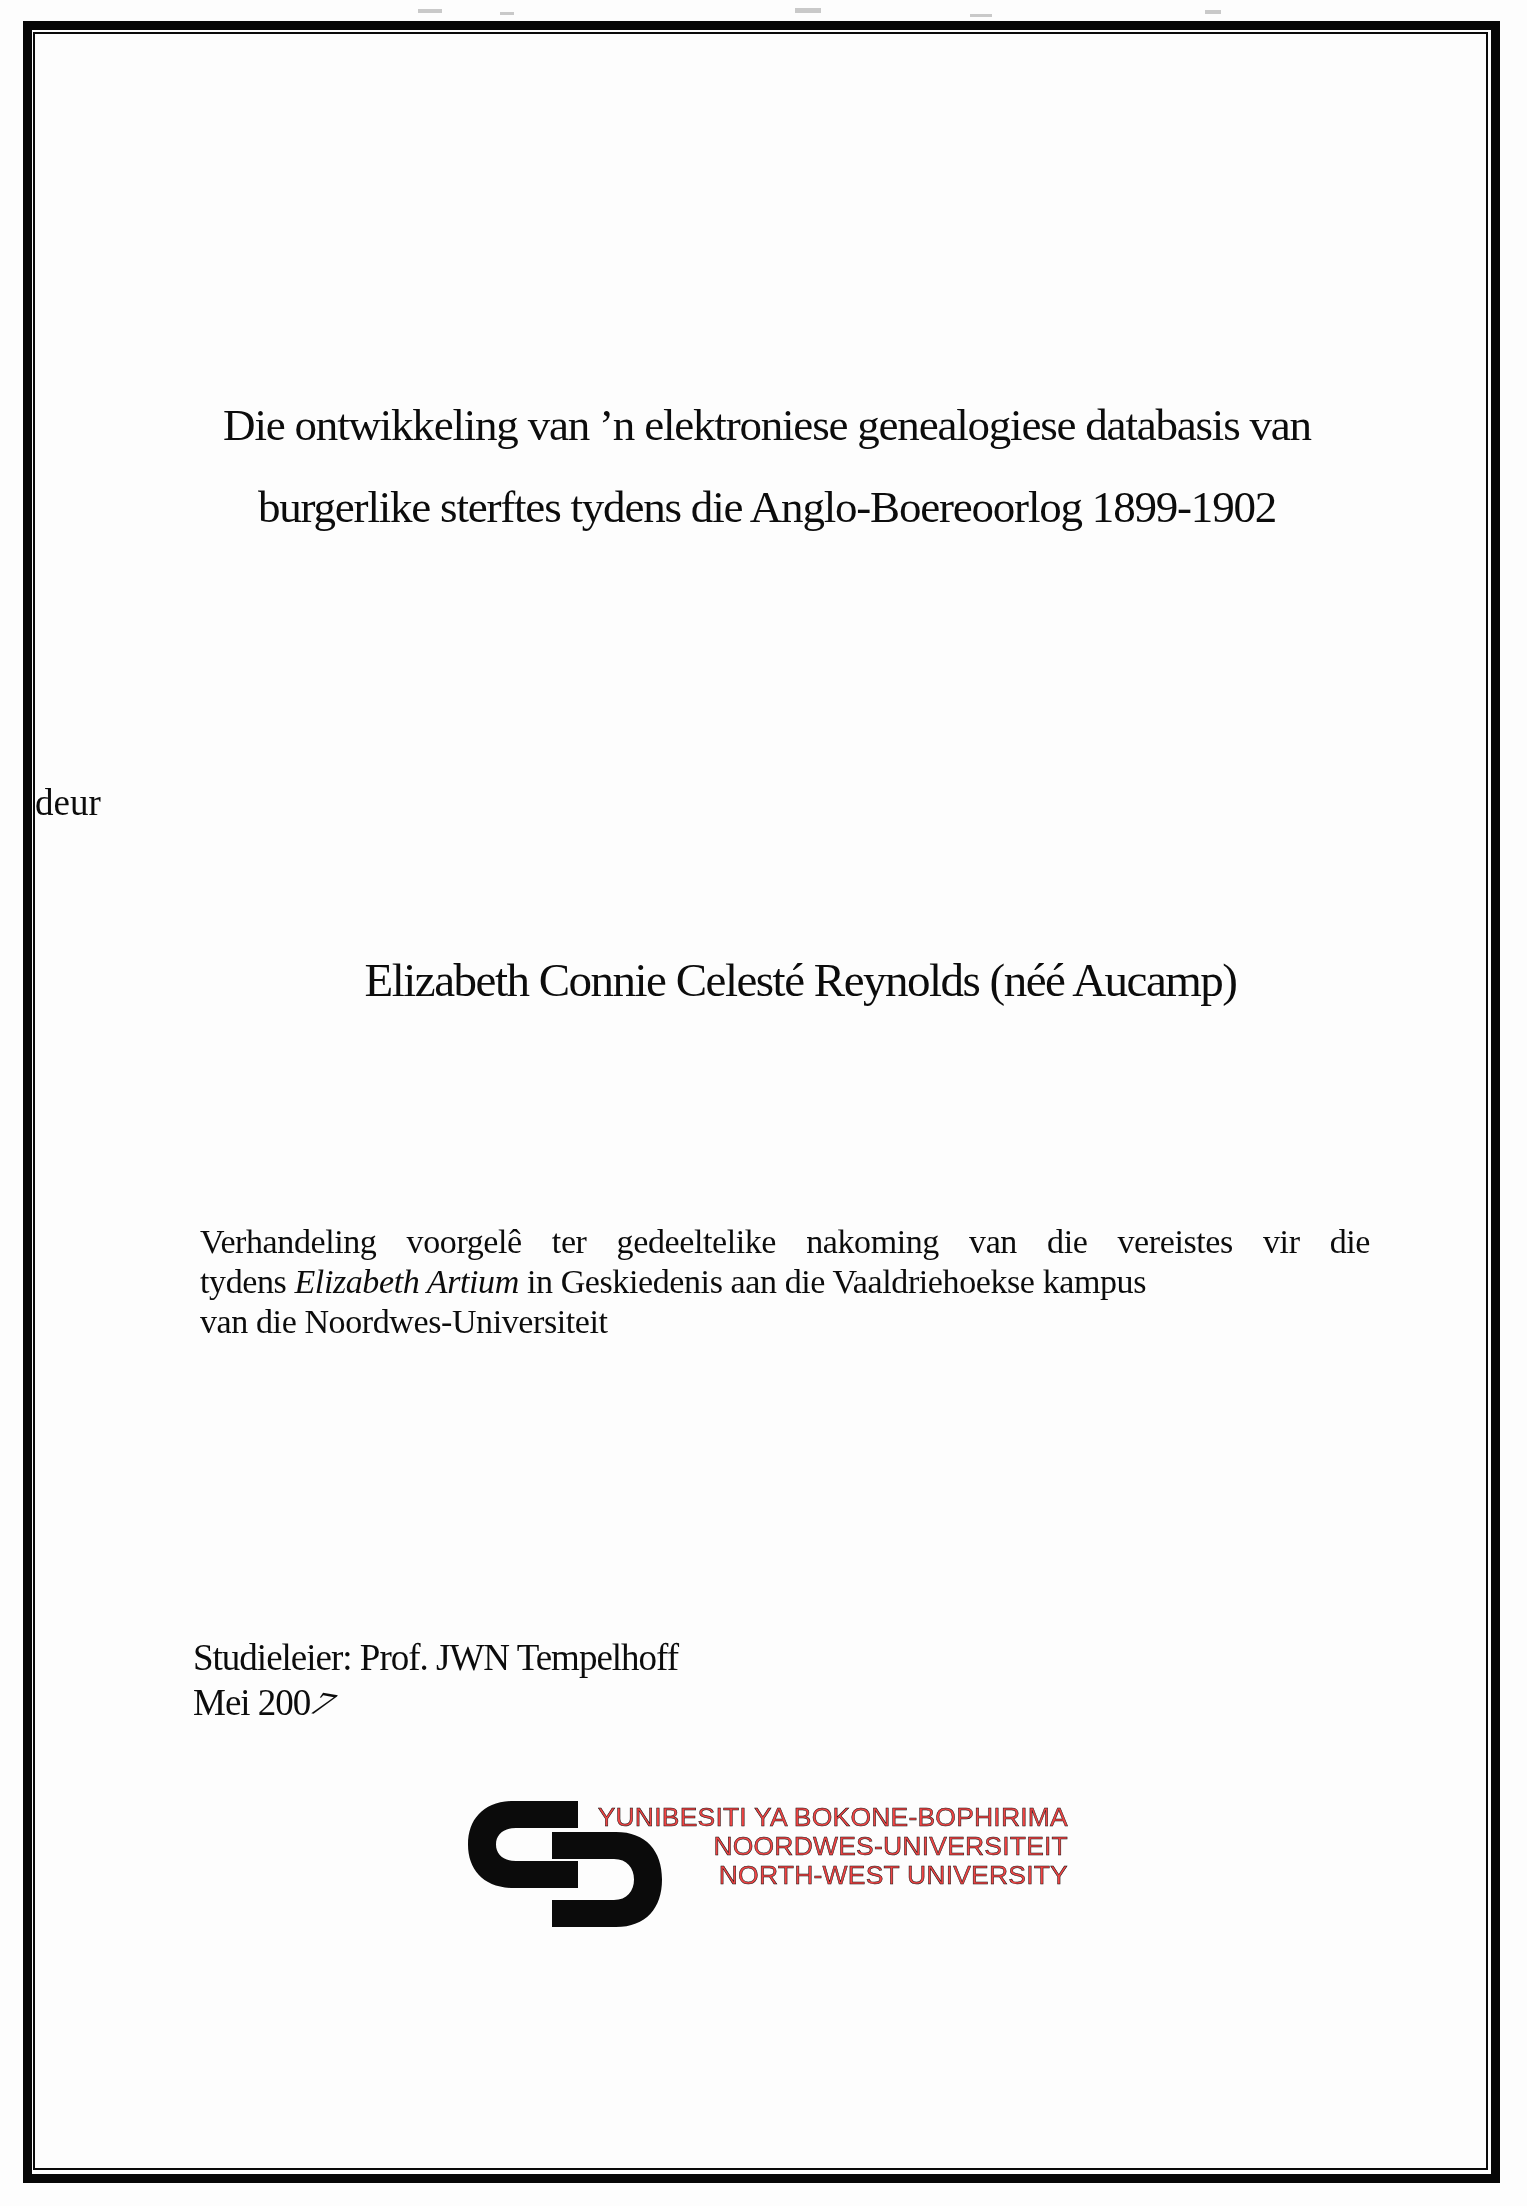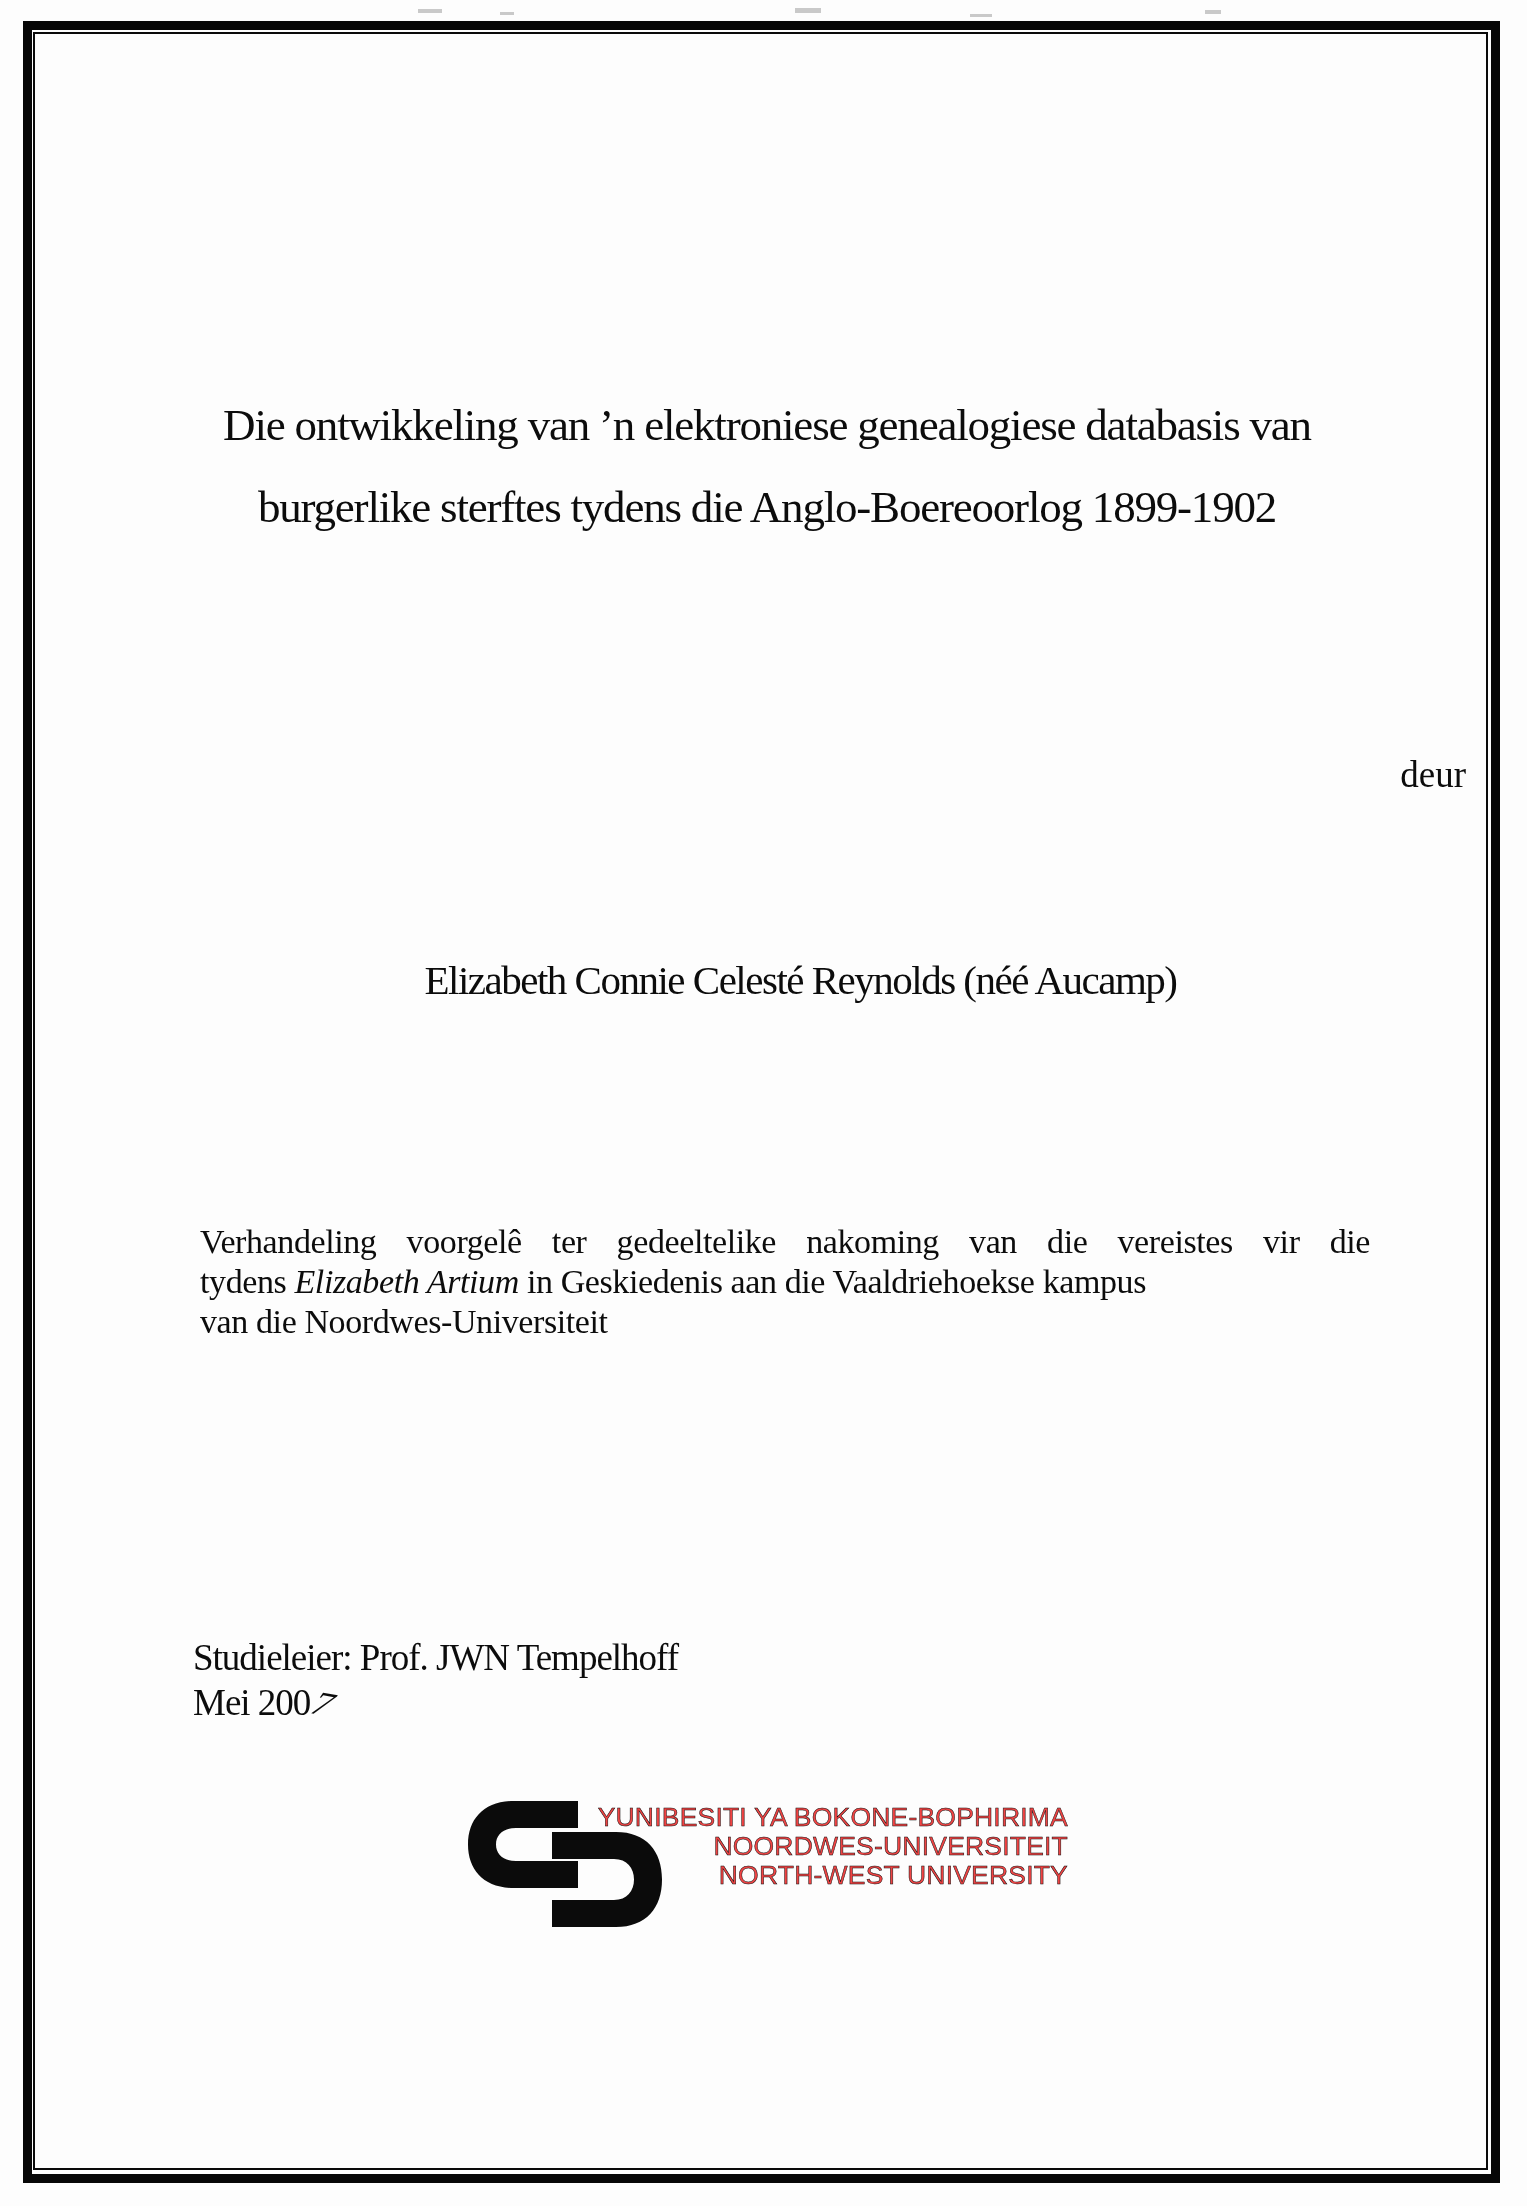--- a/index.html
+++ b/index.html
@@ -20,26 +20,26 @@
   }
   
   .speck { position:absolute; background:#8a8a8a; opacity:.45; }
 
   .title {
     position:absolute; top:350px; left:13px; right:0;
     text-align:center; font-size:45px; line-height:82px;
     letter-spacing:-1.2px; white-space:nowrap;
   }
   .byline {
-    position:absolute; top:722px; left:0; right:20px;
-    text-align:right; font-size:37px; line-height:37px;
+    position:absolute; top:750px; left:0; right:20px;
+    text-align:left; font-size:37px; line-height:37px;
   }
   .author {
     position:absolute; top:924px; left:80px; right:0;
-    text-align:center; font-size:41px; line-height:44px;
+    text-align:center; font-size:47px; line-height:44px;
     letter-spacing:-1.5px; white-space:nowrap;
   }
   .statement {
     position:absolute; left:165px; top:1188px; width:1170px;
     font-size:34px; line-height:40px; letter-spacing:-0.4px;
   }
   .s-line { white-space:nowrap; }
   .s-just { white-space:normal; text-align:justify; text-align-last:justify; }
   .ital { font-style:italic; }
   .supervisor {

